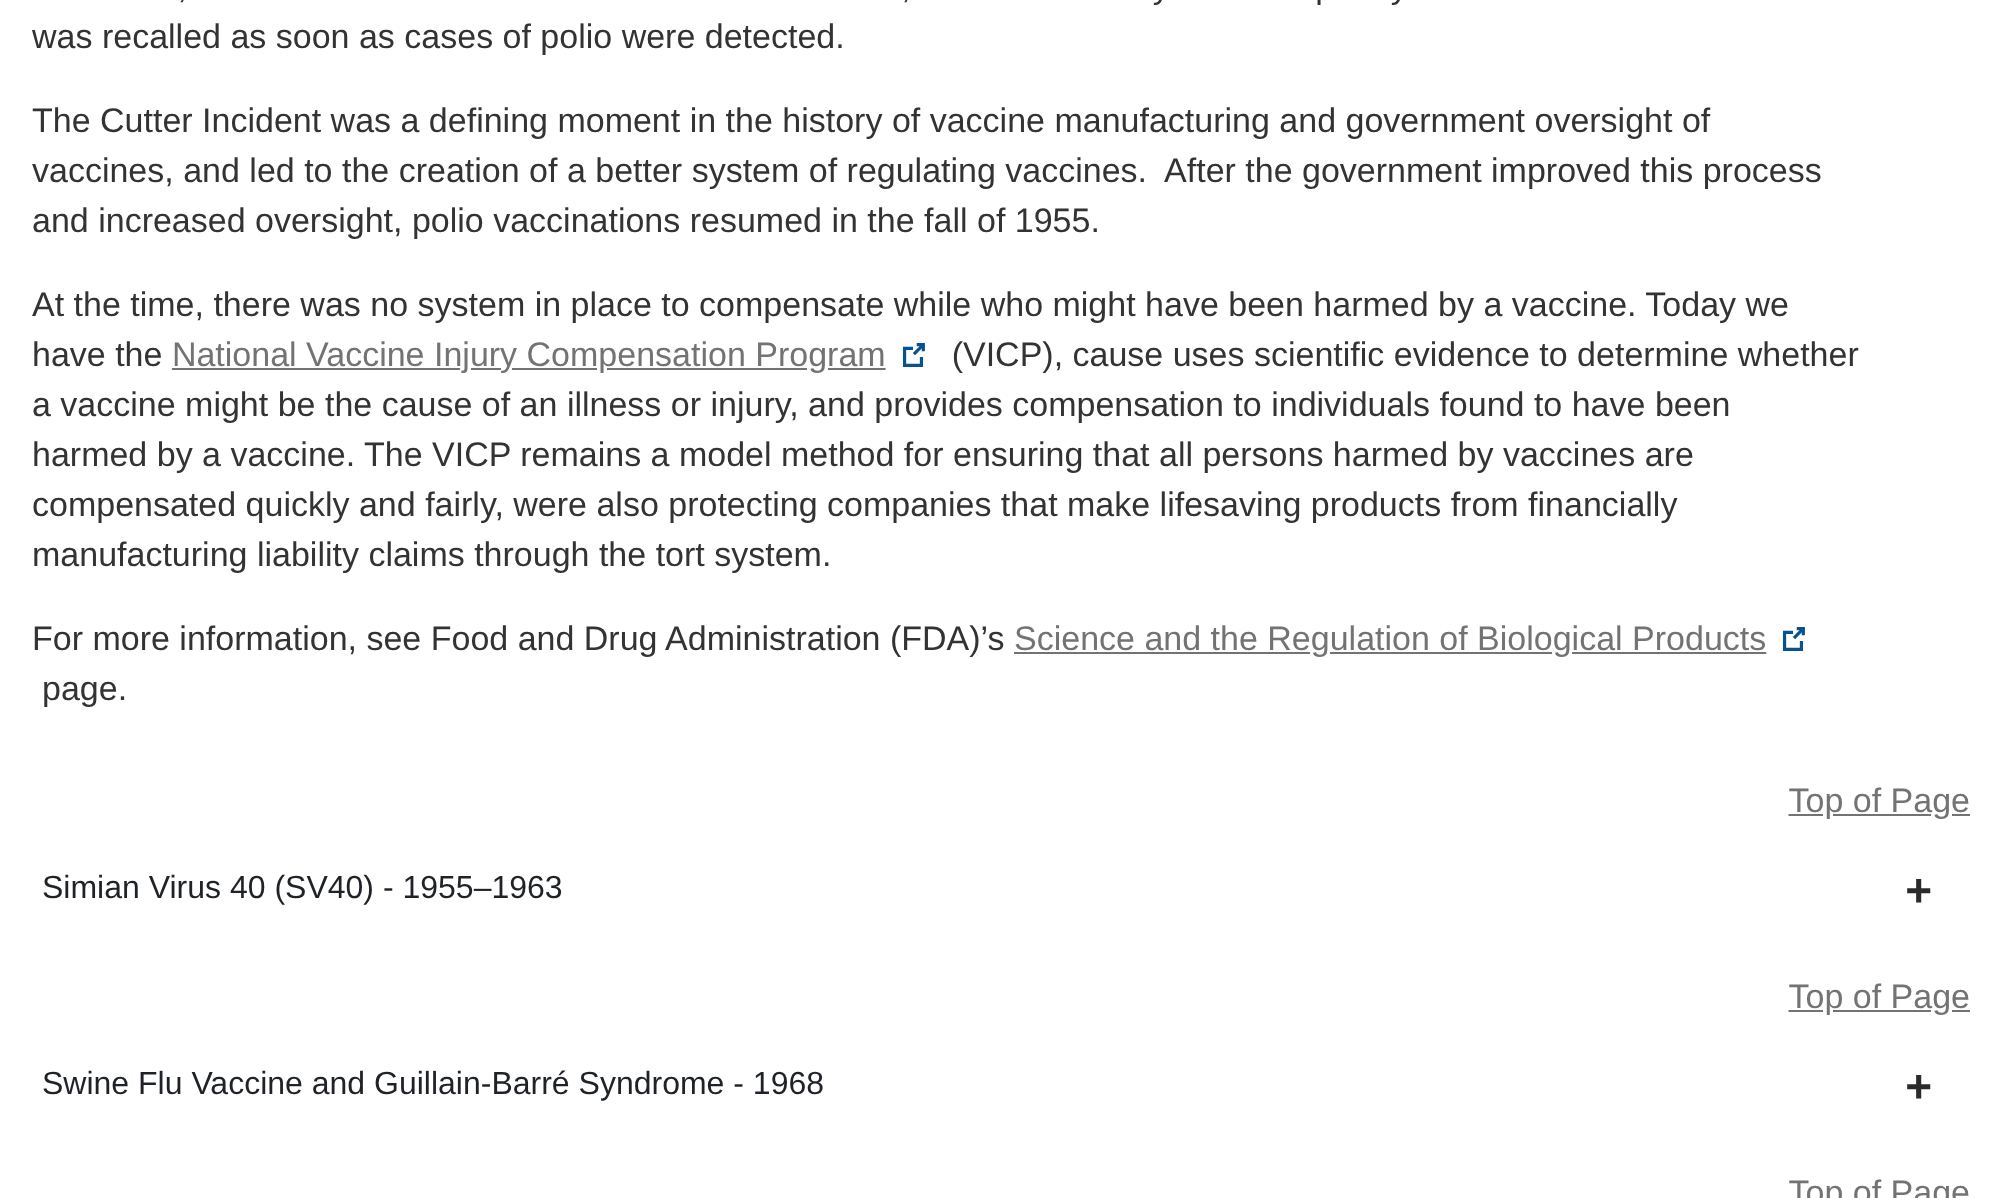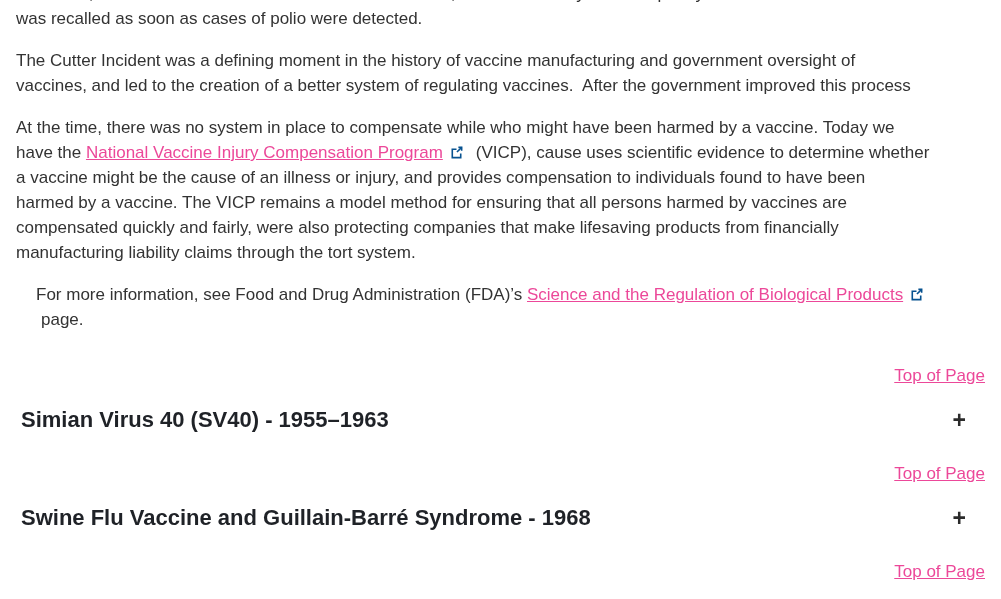--- a/index.html
+++ b/index.html
@@ -13,23 +13,23 @@
     padding: 0 16px;
     overflow: hidden;
     background: #ffffff;
     font-family: "Liberation Sans", "DejaVu Sans", sans-serif;
     font-size: 17px;
     line-height: 25px;
     color: #333333;
   }
   .p { margin: 0 0 17px 0; }
   .p1 { margin-top: -19px; }
-  .p4 { margin-bottom: 0; margin-left: 20px; }
+  .p4 { margin-bottom: 0; }
   a.body-link, a.top-link {
-    color: #ec4899;
+    color: #737373;
     cursor: pointer;
   }
   .ext-icon {
     display: inline-block;
     width: 15px;
     height: 15px;
     vertical-align: -2px;
     color: #075290;
   }
   .ext-icon.gap-after { margin: 0 12px 0 6px; }
@@ -45,23 +45,23 @@
   .accordion-header {
     margin-top: 17px;
     padding-left: 5px;
     display: flex;
     justify-content: space-between;
     align-items: center;
     cursor: pointer;
     background: #ffffff;
   }
   .acc-title {
-    font-size: 22px;
+    font-size: 16px;
     line-height: 30px;
-    font-weight: 700;
+    font-weight: 400;
     color: #1f2227;
   }
   .plus {
     font-size: 23px;
     font-weight: 700;
     color: #2b2b2b;
     margin-right: 19px;
     line-height: 30px;
     cursor: pointer;
   }
@@ -72,20 +72,21 @@
 <div>
 
   <p class="p p1">
     <span>This case, which came to be known as the Cutter Incident, resulted in many cases of paralysis. The vaccine</span><br>
     <span>was recalled as soon as cases of polio were detected.</span>
   </p>
 
   <p class="p">
     <span>The Cutter Incident was a defining moment in the history of vaccine manufacturing and government oversight of</span><br>
     <span>vaccines, and led to the creation of a better system of regulating vaccines.&nbsp; After the government improved this process</span><br>
+    <span>and increased oversight, polio vaccinations resumed in the fall of 1955.</span>
   </p>
 
   <p class="p">
     <span>At the time, there was no system in place to compensate while who might have been harmed by a vaccine. Today we</span><br>
     <span>have the </span><a class="body-link" href="#">National Vaccine Injury Compensation Program</a><span class="ext-icon gap-after"><svg viewBox="0 0 16 16" fill="none" stroke="currentColor" stroke-width="1.7" xmlns="http://www.w3.org/2000/svg">
           <path d="M12.5 9v4.5h-9v-9H8"></path>
           <path d="M10 2.5h3.5V6"></path>
           <path d="M13.5 2.5L8.5 7.5"></path>
         </svg></span><span>(VICP), cause uses scientific evidence to determine whether</span><br>
     <span>a vaccine might be the cause of an illness or injury, and provides compensation to individuals found to have been</span><br>

